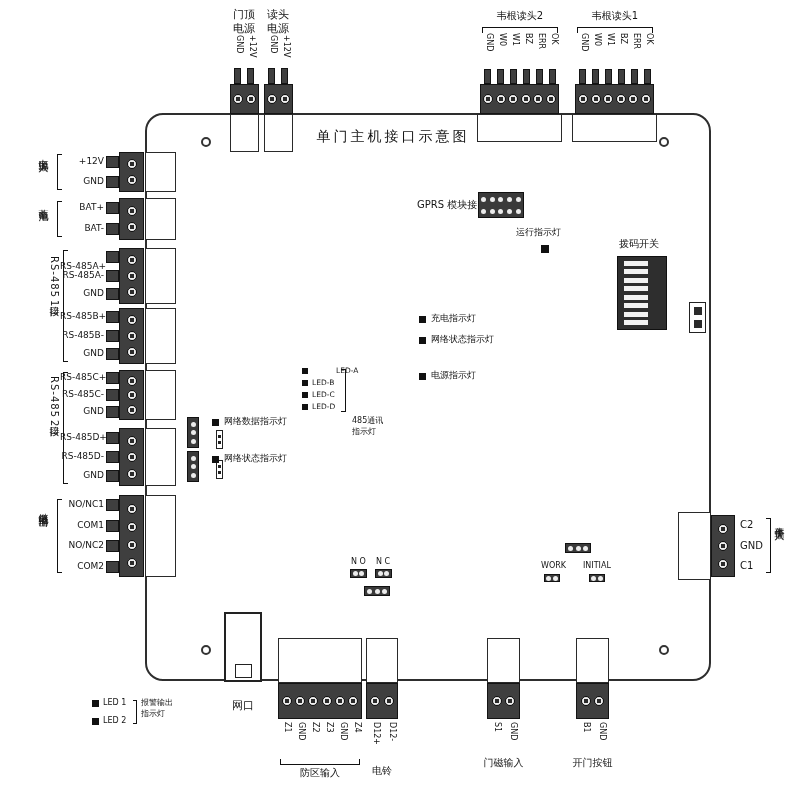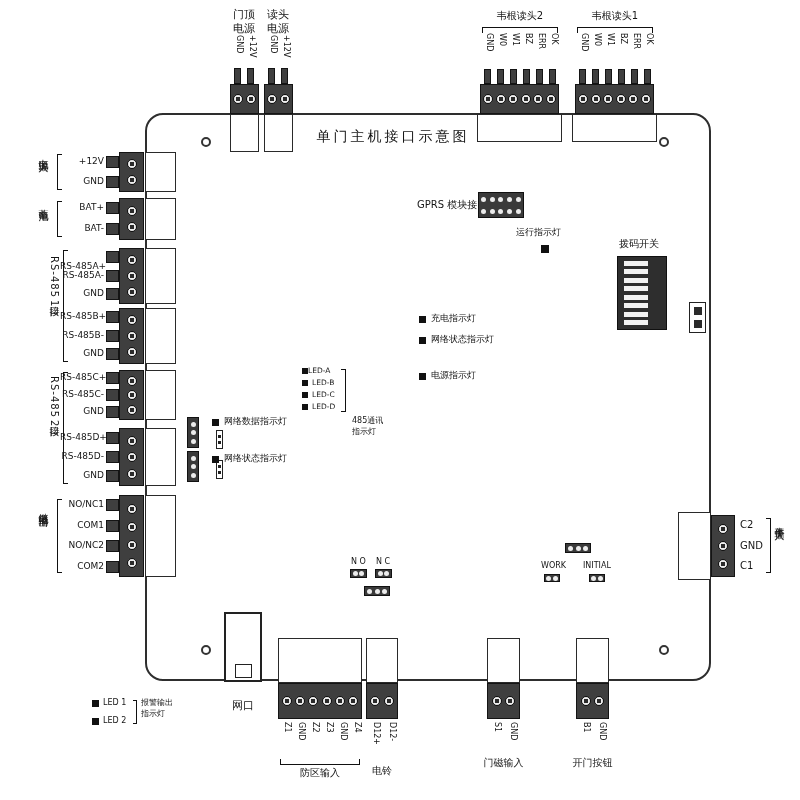--- a/index.html
+++ b/index.html
@@ -318,21 +318,21 @@
   </div>
 
   <div class="abs led" style="left:419px;top:316px;width:7px;height:7px;"></div>
   <div class="abs lbl9" style="left:431px;top:314px;">充电指示灯</div>
   <div class="abs led" style="left:419px;top:337px;width:7px;height:7px;"></div>
   <div class="abs lbl9" style="left:431px;top:335px;">网络状态指示灯</div>
   <div class="abs led" style="left:419px;top:373px;width:7px;height:7px;"></div>
   <div class="abs lbl9" style="left:431px;top:371px;">电源指示灯</div>
 
   <div class="abs led" style="left:302px;top:368px;width:6px;height:6px;"></div>
-  <div class="abs lbl7" style="left:292px;top:367px;padding-left:16px;">LED-A</div>
+  <div class="abs lbl7" style="left:320px;top:367px;padding-left:16px;">LED-A</div>
   <div class="abs led" style="left:302px;top:380px;width:6px;height:6px;"></div>
   <div class="abs lbl7" style="left:312px;top:379px;">LED-B</div>
   <div class="abs led" style="left:302px;top:392px;width:6px;height:6px;"></div>
   <div class="abs lbl7" style="left:312px;top:391px;">LED-C</div>
   <div class="abs led" style="left:302px;top:404px;width:6px;height:6px;"></div>
   <div class="abs lbl7" style="left:312px;top:403px;">LED-D</div>
   <div class="abs br-right" style="left:341px;top:369px;width:5px;height:43px;"></div>
   <div class="abs" style="left:352px;top:373px;margin-top:44px;">
     <div class="lbl8">485通讯</div>
     <div class="lbl8" style="margin-top:3px;">指示灯</div>

